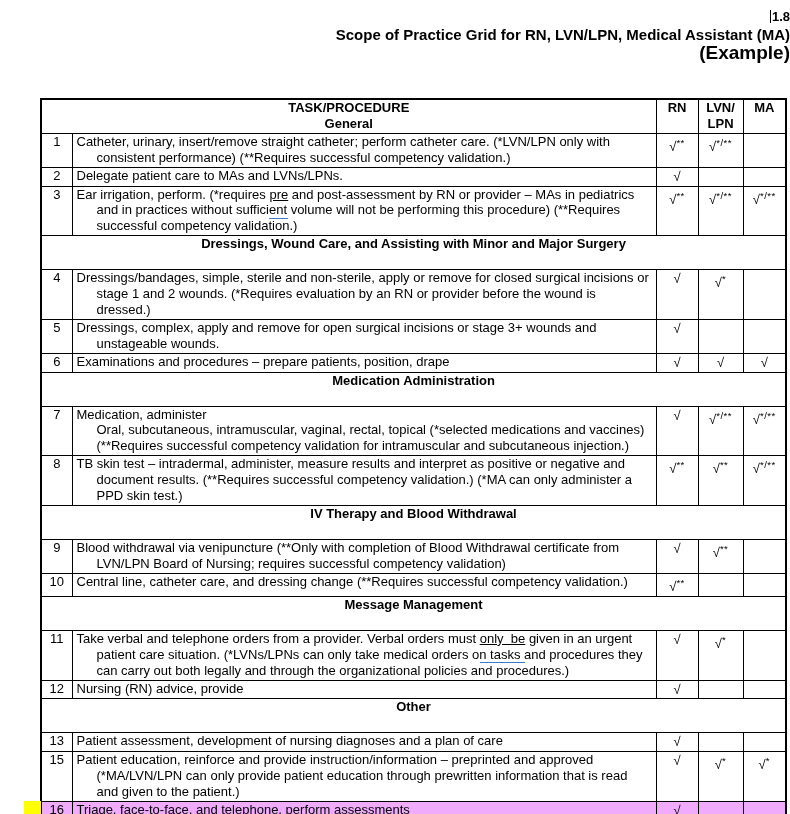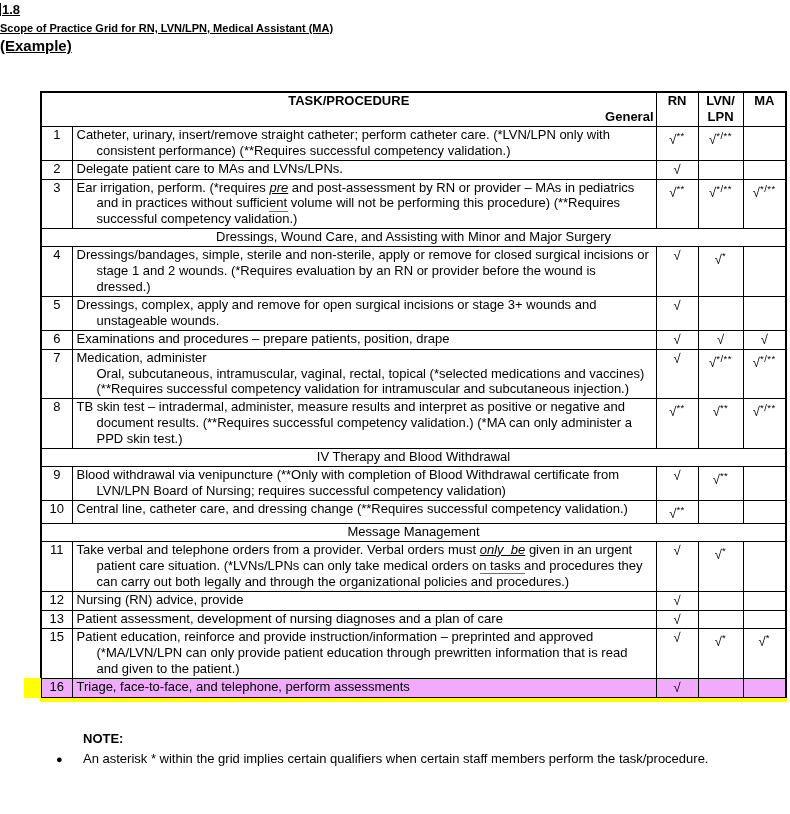--- a/index.html
+++ b/index.html
@@ -2,48 +2,47 @@
 <html><head>
 <meta charset="utf-8">
 <style>
   html, body { margin:0; padding:0; background:#ffffff; }
   body {
     width:790px; height:814px; overflow:hidden;
     font-family:"Liberation Sans", sans-serif;
     font-size:13px; color:#000;
     -webkit-font-smoothing:antialiased;
   }
-  .title-block { text-align:left; padding-top:1px; font-weight:bold; line-height:18px;text-decoration:underline; }
+  .title-block { text-align:right; padding-top:8px; font-weight:bold; line-height:18px; }
   .ref-line { font-size:13px; }
   .cursor { display:inline-block; width:1px; height:13px; background:#000; margin-right:1px; vertical-align:-2px; }
-  .doc-title { font-size:11px; }
-  .doc-subtitle { font-size:15px; }
+  .doc-title { font-size:15px; }
+  .doc-subtitle { font-size:19px; }
 
   table.grid {
     border-collapse:collapse; table-layout:fixed;
     width:745px; margin:36px 0 0 40px;
     border:2px solid #000;
   }
   .grid th, .grid td {
     border:1px solid #000;
     padding:0; vertical-align:top;
     line-height:15.9px;
   }
   .grid th { font-weight:bold; text-align:center; white-space:pre-line; padding:0 2px 1px 2px; }
-  th.task-head .line2 { font-weight:bold;text-align:right; }
+  th.task-head .line2 { font-weight:bold; }
   td.num { text-align:center; padding:0 1px 1px 1px; }
   td.task { padding:0 4px 1px 24px; text-indent:-20px; white-space:pre-line; }
-  td.section { text-align:center; font-weight:normal; padding:0 2px 1px 2px; }
+  td.section { text-align:center; font-weight:bold; padding:0 2px 17px 2px; }
   td.mark { text-align:center; padding:1px 1px 1px 1px; }
   td.mark sup { font-size:9.5px; letter-spacing:0.5px; }
   .u {
     text-decoration:underline;
     border-bottom:1.5px solid #3a7ccb;
     padding-bottom:16px;
-    font-style:italic;
   }
   
   tr.hl td { background:#f0abfc; position:relative; }
   tr.hl td.num::before {
     content:""; position:absolute; left:-18px; top:-1px; bottom:-1px; width:17px;
     background:#ffff00;
   }
   tr.hl td::after {
     content:""; position:absolute; left:-2px; right:-2px; bottom:-5px; height:4px;
     background:#ffff00;
@@ -121,20 +120,23 @@
         <td class="mark"></td>
       </tr>
       <tr>
         <td class="num">6</td>
         <td class="task"><span>Examinations and procedures – prepare patients, position, drape</span></td>
         <td class="mark"><span>√</span></td>
         <td class="mark"><span>√</span></td>
         <td class="mark"><span>√</span></td>
       </tr>
       <tr>
+        <td colspan="5" class="section">Medication Administration</td>
+      </tr>
+      <tr>
         <td class="num">7</td>
         <td class="task"><span>Medication, administer
 Oral, subcutaneous, intramuscular, vaginal, rectal, topical (*selected medications and vaccines) (**Requires successful competency validation for intramuscular and subcutaneous injection.)</span></td>
         <td class="mark"><span>√</span></td>
         <td class="mark"><span>√</span><sup>*/**</sup></td>
         <td class="mark"><span>√</span><sup>*/**</sup></td>
       </tr>
       <tr>
         <td class="num">8</td>
         <td class="task"><span>TB skin test – intradermal, administer, measure results and interpret as positive or negative and document results. (**Requires successful competency validation.) (*MA can only administer a PPD skin test.)</span></td>
@@ -168,20 +170,23 @@
         <td class="mark"><span>√</span></td>
         <td class="mark"><span>√</span><sup>*</sup></td>
         <td class="mark"></td>
       </tr>
       <tr>
         <td class="num">12</td>
         <td class="task"><span>Nursing (RN) advice, provide</span></td>
         <td class="mark"><span>√</span></td>
         <td class="mark"></td>
         <td class="mark"></td>
+      </tr>
+      <tr>
+        <td colspan="5" class="section">Other</td>
       </tr>
       <tr>
         <td class="num">13</td>
         <td class="task"><span>Patient assessment, development of nursing diagnoses and a plan of care</span></td>
         <td class="mark"><span>√</span></td>
         <td class="mark"></td>
         <td class="mark"></td>
       </tr>
       <tr>
         <td class="num">15</td>

